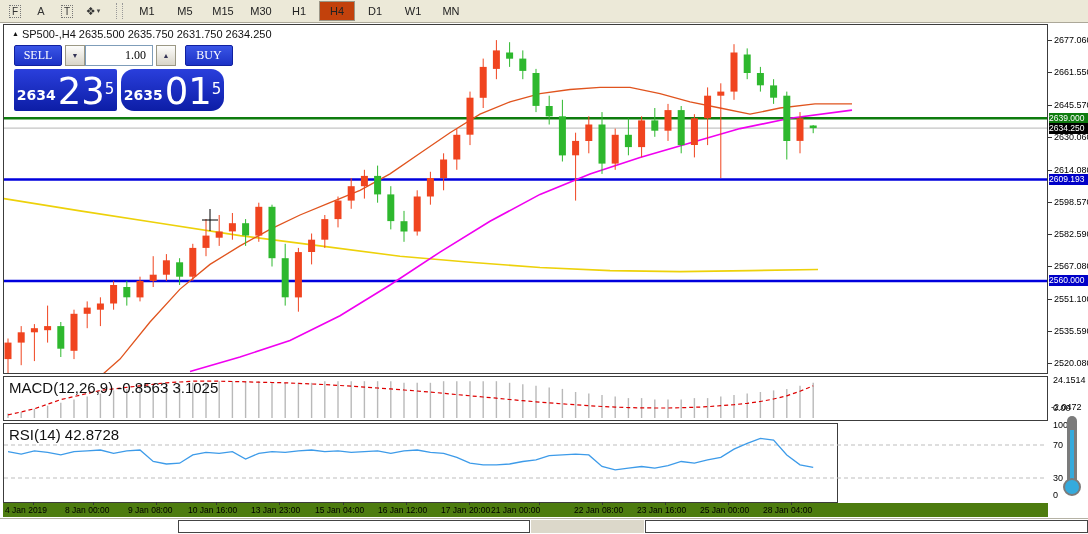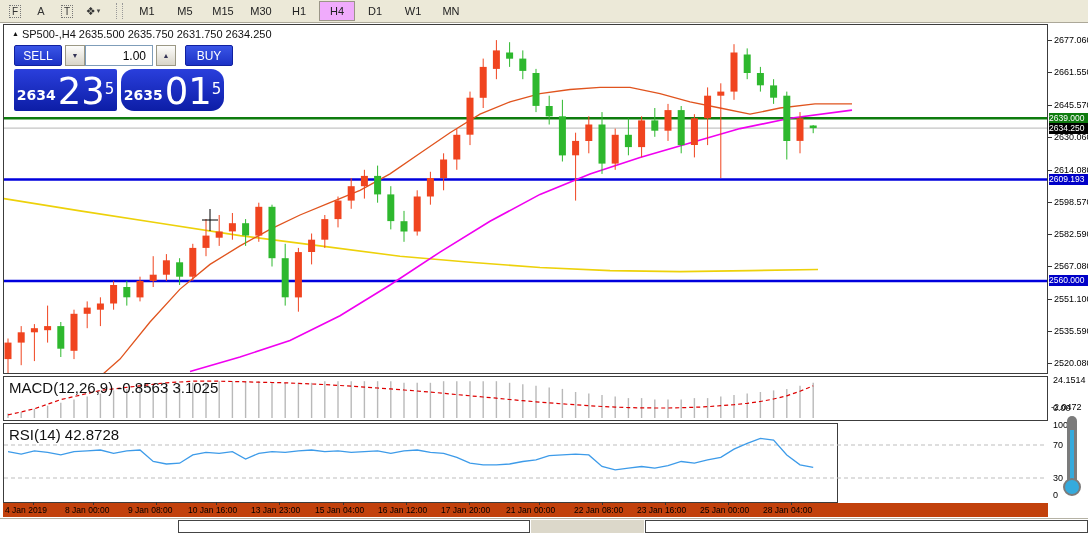--- a/index.html
+++ b/index.html
@@ -10,34 +10,34 @@
            border-bottom:1px solid #aca899;display:flex;align-items:center;}
   .tool-icons{display:flex;align-items:center;margin-left:4px;}
   .tool-btn{width:22px;height:18px;display:flex;align-items:center;justify-content:center;
             font-size:11px;color:#333;margin-right:4px;cursor:default;}
   .tool-btn .boxed{border:1px dotted #777;padding:0 2px;font-size:10px;}
   .dd-arrow{font-size:7px;color:#444;margin-left:1px;}
   .grip{width:5px;height:16px;margin:0 6px 0 8px;border-left:1px dotted #999;border-right:1px dotted #999;}
   .tf-buttons{display:flex;align-items:center;}
   .tf-btn{min-width:24px;padding:1px 5px;height:16px;line-height:16px;text-align:center;
           font-size:11px;color:#222;border:1px solid transparent;margin-right:2px;}
-  .tf-btn.active{background:#f0abfc;border:1px solid #9a9687;}
+  .tf-btn.active{background:#c2410c;border:1px solid #9a9687;}
   
   .panel{position:absolute;background:#fff;border:1px solid #3c3c3c;box-sizing:border-box;}
   #panel-main{left:3px;top:24px;width:1045px;height:350px;}
   #panel-macd{left:3px;top:376px;width:1045px;height:45px;}
   #panel-rsi{left:3px;top:423px;width:835px;height:80px;}
   svg{position:absolute;left:0;top:0;}
   .quote-header{position:absolute;left:8px;top:3px;font-size:11px;color:#111;letter-spacing:0px;z-index:5;}
   .quote-header .arr{font-size:7px;vertical-align:2px;margin-right:3px;}
   .panel-label{position:absolute;left:5px;top:2px;font-size:15px;color:#111;z-index:5;}
   .annotation{position:absolute;left:672px;top:182px;font-size:21px;color:#f00;z-index:4;font-weight:bold;}
   
   .trade{position:absolute;left:10px;top:20px;z-index:6;}
-  .trade-row1{display:flex;align-items:stretch;height:21px;}
+  .trade-row1{display:flex;align-items:stretch;height:21px;font-family:Liberation Serif, serif;}
   .btn-blue{background:linear-gradient(#3a55e6,#1c32c6);color:#fff;font-size:12px;
             border:1px solid #1020a0;border-radius:2px;display:flex;align-items:center;justify-content:center;}
   #sell-btn{width:46px;}
   #buy-btn{width:46px;margin-left:9px;}
   .spin-btn{width:18px;background:linear-gradient(#fdfdfb,#d9d5c9);border:1px solid #9b9885;
             font-size:7px;color:#335;display:flex;align-items:center;justify-content:center;margin-left:3px;}
   .vol-field{width:60px;background:#fff;border:1px solid #7f9db9;font-size:12px;color:#000;
              display:flex;align-items:center;justify-content:flex-end;padding-right:6px;}
   .trade-row2{display:flex;margin-top:3px;}
   .price-box{width:103px;height:42px;background:linear-gradient(#2a3fdc,#0c1da6);border-radius:2px;
@@ -46,21 +46,21 @@
   .p-small{font-size:14px;font-weight:bold;line-height:26px;font-family:"DejaVu Sans",sans-serif;}
   .p-big{font-size:37px;line-height:33px;font-family:"DejaVu Sans",sans-serif;margin-left:2px;}
   .p-sup{font-size:15px;line-height:30px;vertical-align:top;align-self:flex-start;margin-top:5px;font-family:"DejaVu Sans",sans-serif;}
   
   #axis-col{position:absolute;left:1048px;top:24px;width:40px;height:493px;background:#fff;}
   .ax-label{position:absolute;left:6px;font-size:9px;color:#000;white-space:nowrap;}
   .ax-tick{position:absolute;left:0px;width:4px;height:1px;background:#333;}
   .ax-badge{position:absolute;left:1px;width:39px;height:11px;font-size:8.5px;color:#fff;
             text-align:left;padding-left:0;line-height:11px;box-sizing:border-box;white-space:nowrap;}
   
-  #date-axis{position:absolute;left:3px;top:503px;width:1045px;height:14px;background:#c2410c;}
+  #date-axis{position:absolute;left:3px;top:503px;width:1045px;height:14px;background:#4d7c0f;}
   .date-label{position:absolute;top:2px;font-size:8.5px;color:#000;white-space:nowrap;}
   .date-tick{position:absolute;top:-1px;width:1px;height:3px;background:#333;}
   
   #scrollbar{position:absolute;left:0;top:518px;width:1088px;height:16px;background:#fff;border-top:1px solid #b5b2a5;}
   .sb-seg{position:absolute;top:1px;height:13px;box-sizing:border-box;}
   .sb-outline{border:1px solid #444;background:#fff;}
   .sb-fill{background:#dcd8ca;}
   
   .thermo{position:absolute;left:1060px;top:416px;width:24px;height:92px;z-index:9;}
   .thermo .stem{position:absolute;left:7px;top:0;width:10px;height:72px;background:#7b7b7b;border-radius:5px;}
@@ -391,21 +391,21 @@
     <div class="date-label" style="left: 185px;">10 Jan 16:00</div>
     <div class="date-tick" style="left: 213px;"></div>
     <div class="date-label" style="left: 248px;">13 Jan 23:00</div>
     <div class="date-tick" style="left: 276px;"></div>
     <div class="date-label" style="left: 312px; text-align: right;">15 Jan 04:00</div>
     <div class="date-tick" style="left: 340px;"></div>
     <div class="date-label" style="left: 375px;">16 Jan 12:00</div>
     <div class="date-tick" style="left: 403px;"></div>
     <div class="date-label" style="left: 438px;">17 Jan 20:00</div>
     <div class="date-tick" style="left: 466px;"></div>
-    <div class="date-label" style="left: 503px;">21 Jan 00:00</div>
+    <div class="date-label" style="left: 488px;">21 Jan 00:00</div>
     <div class="date-tick" style="left: 536px;"></div>
     <div class="date-label" style="left: 571px;">22 Jan 08:00</div>
     <div class="date-tick" style="left: 599px;"></div>
     <div class="date-label" style="left: 634px;">23 Jan 16:00</div>
     <div class="date-tick" style="left: 662px;"></div>
     <div class="date-label" style="left: 697px;">25 Jan 00:00</div>
     <div class="date-tick" style="left: 725px;"></div>
     <div class="date-label" style="left: 760px;">28 Jan 04:00</div>
     <div class="date-tick" style="left: 788px;"></div>
   </div>

